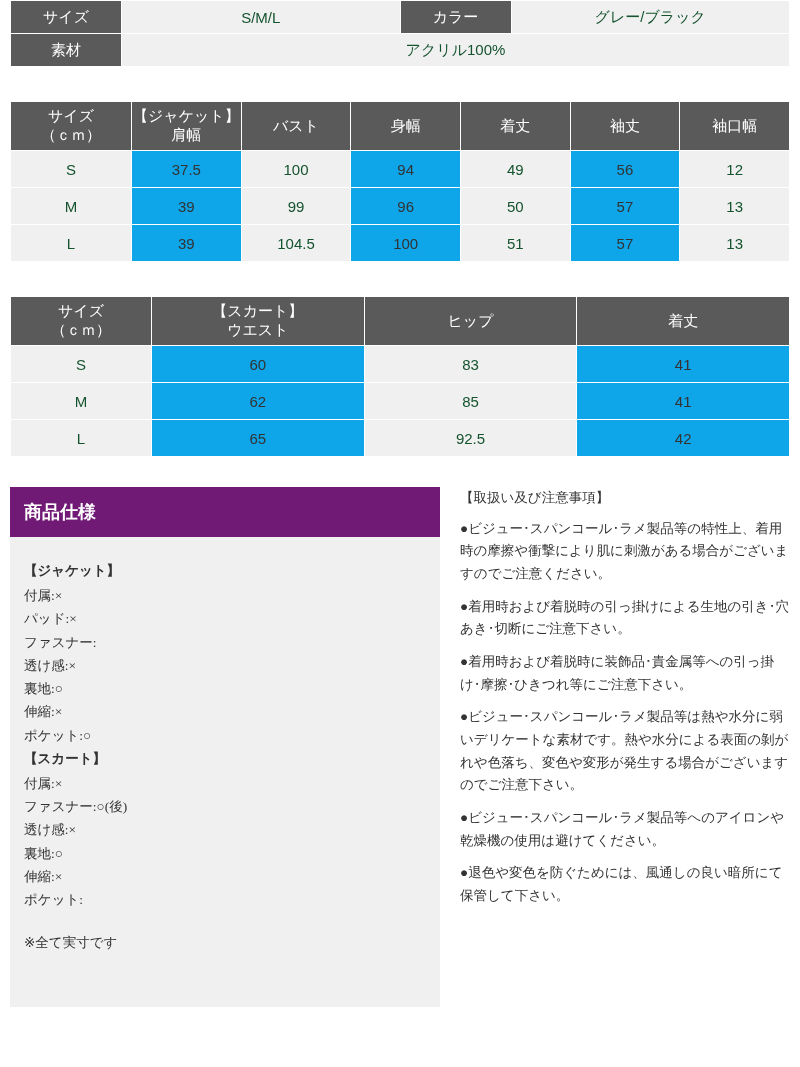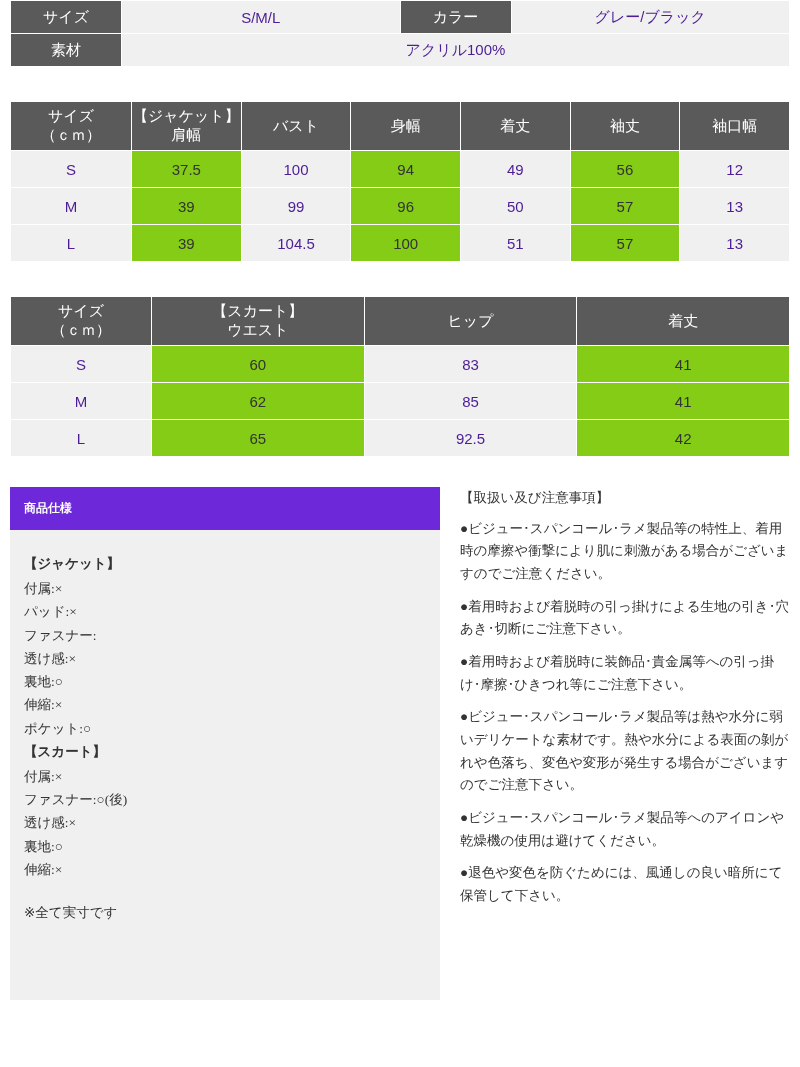--- a/index.html
+++ b/index.html
@@ -34,24 +34,24 @@
     font-weight: normal;
     font-size: 15px;
     padding: 0;
   }
   .hdr {
     background: #5a5a5a;
     color: #ffffff;
   }
   .cell {
     background: #f0f0f0;
-    color: #4c1d95;
+    color: #14532d;
   }
   .cell-white {
-    background: #84cc16;
+    background: #0ea5e9;
     color: #333333;
   }
 
   
   #t-basic td { height: 32px; }
   #t-basic .lbl { width: 110px; }
 
   
   .gap-lg { height: 34px; }
 
@@ -70,23 +70,23 @@
     display: flex;
     width: 780px;
     margin-top: 30px;
     align-items: flex-start;
   }
   .spec-left {
     width: 430px;
     box-sizing: border-box;
   }
   .spec-title {
-    background: #6d28d9;
+    background: #701a75;
     color: #ffffff;
-    font-size: 12px;
+    font-size: 18px;
     font-weight: bold;
     padding: 13px 14px;
     box-sizing: border-box;
   }
   .spec-body {
     background: #f0f0f0;
     padding: 22px 14px 20px 14px;
     box-sizing: border-box;
     min-height: 470px;
     font-size: 13.5px;
@@ -228,20 +228,21 @@
         <div class="ln">透け感:×</div>
         <div class="ln">裏地:○</div>
         <div class="ln">伸縮:×</div>
         <div class="ln">ポケット:○</div>
         <div class="grp">【スカート】</div>
         <div class="ln">付属:×</div>
         <div class="ln">ファスナー:○(後)</div>
         <div class="ln">透け感:×</div>
         <div class="ln">裏地:○</div>
         <div class="ln">伸縮:×</div>
+        <div class="ln">ポケット:</div>
         <div class="note">※全て実寸です</div>
       </div>
     </div>
 
     <div class="spec-right">
       <div class="caution-title">【取扱い及び注意事項】</div>
       <p>●ビジュー･スパンコール･ラメ製品等の特性上、着用時の摩擦や衝撃により肌に刺激がある場合がございますのでご注意ください。</p>
       <p>●着用時および着脱時の引っ掛けによる生地の引き･穴あき･切断にご注意下さい。</p>
       <p>●着用時および着脱時に装飾品･貴金属等への引っ掛け･摩擦･ひきつれ等にご注意下さい。</p>
       <p>●ビジュー･スパンコール･ラメ製品等は熱や水分に弱いデリケートな素材です。熱や水分による表面の剝がれや色落ち、変色や変形が発生する場合がございますのでご注意下さい。</p>

